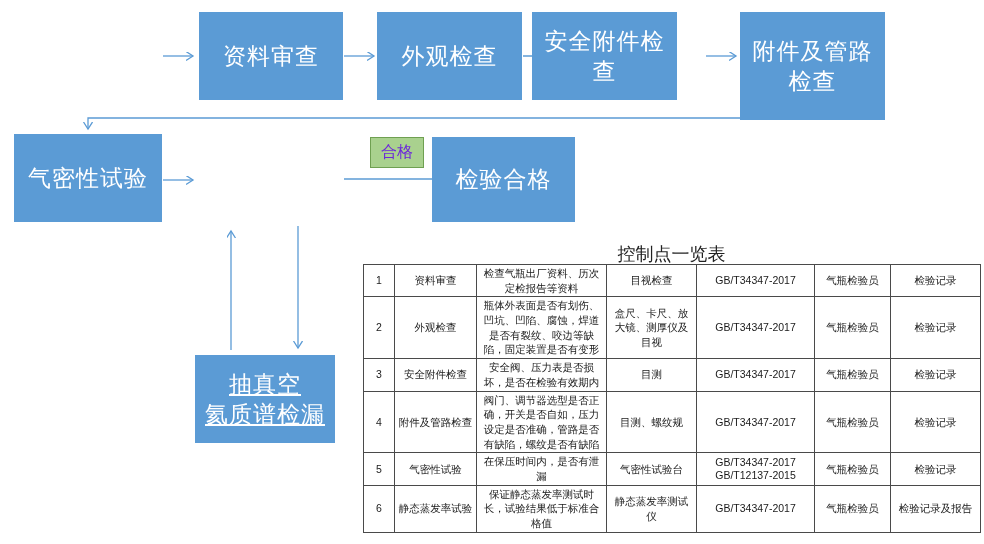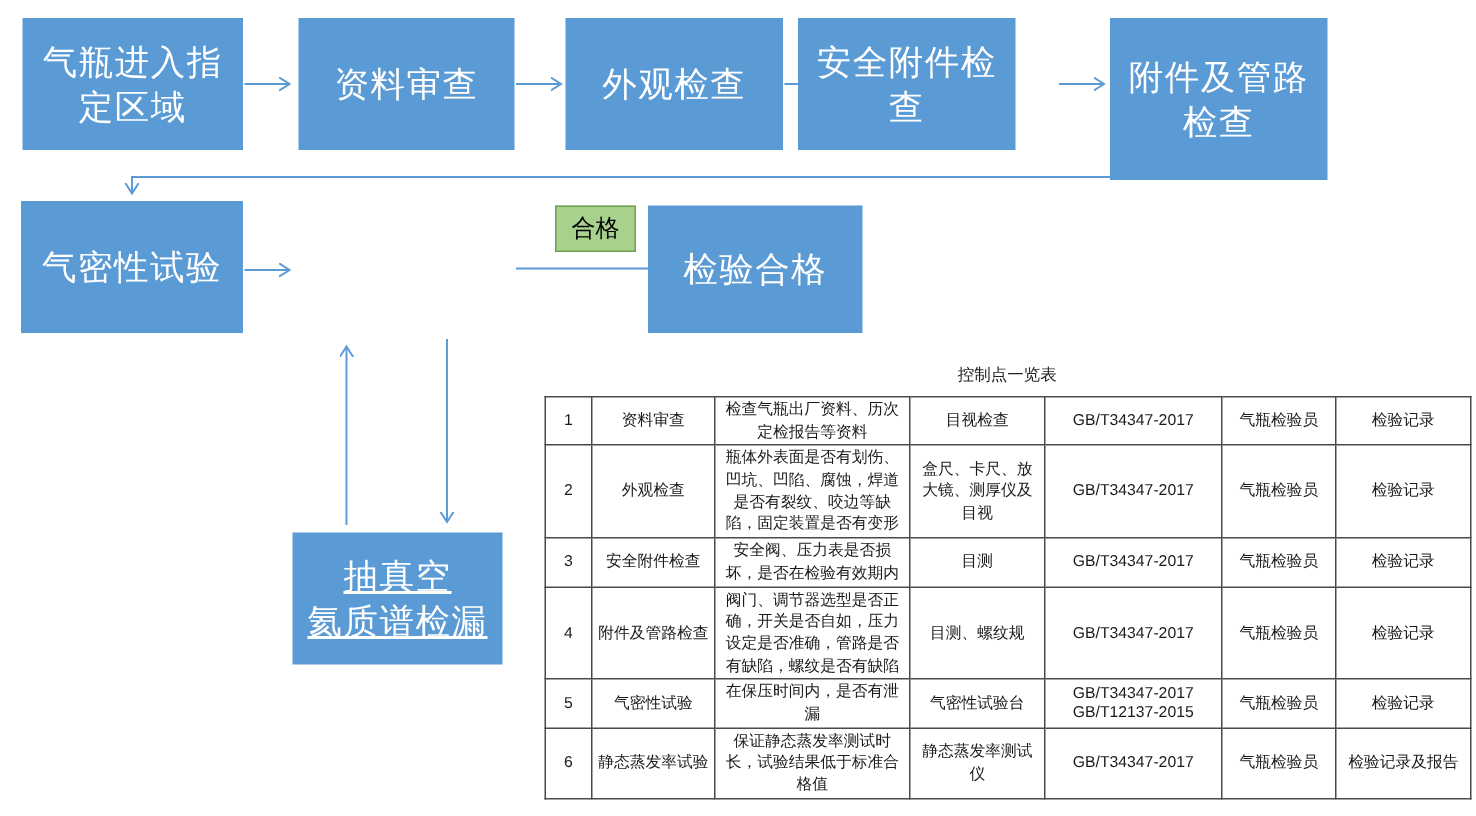--- a/index.html
+++ b/index.html
@@ -22,21 +22,21 @@
     text-align:center;
     font-size:23px;
     line-height:1.32;
     white-space:pre-line;
     letter-spacing:1px;
   }
   .tag{
     position:absolute;
     display:flex;align-items:center;justify-content:center;
     text-align:center;
-    color:#000000;
+    color:#6d28d9;
     font-size:16px;
     box-sizing:border-box;
   }
   .tag-green{
     background:#A9D18E;
     border:1.5px solid #6FA051;
   }
   .tag-orange{
     background:#F4B183;
     border:1.5px solid #ED7D31;
@@ -49,21 +49,21 @@
   }
   #connectors{
     position:absolute;left:0;top:0;width:984px;height:544px;
     pointer-events:none;
   }
   
   .tbl-title{
     position:absolute;
     left:363px;top:242px;width:617px;
     text-align:center;
-    font-size:11px;
+    font-size:18px;
     color:#222222;
   }
   table.ctl{
     position:absolute;
     left:363px;top:264px;
     width:617px;
     border-collapse:collapse;
     table-layout:fixed;
     font-size:10.5px;
     color:#1a1a1a;
@@ -94,22 +94,20 @@
     <path d="M344,56 H374" fill="none" stroke="#5B9BD5" stroke-width="1.3" marker-end="url(#chev)"></path>
     <path d="M523,56 H556" fill="none" stroke="#5B9BD5" stroke-width="1.3" marker-end="url(#chev)"></path>
     <path d="M706,56 H736" fill="none" stroke="#5B9BD5" stroke-width="1.3" marker-end="url(#chev)"></path>
     <path d="M819,101 V118 H88 V129" fill="none" stroke="#5B9BD5" stroke-width="1.3" marker-end="url(#chev)"></path>
     <path d="M163,180 H193" fill="none" stroke="#5B9BD5" stroke-width="1.3" marker-end="url(#chev)"></path>
     <path d="M344,179 H447" fill="none" stroke="#5B9BD5" stroke-width="1.3" marker-end="url(#chev)"></path>
     <path d="M298,226 V348" fill="none" stroke="#5B9BD5" stroke-width="1.3" marker-end="url(#chev)"></path>
     <path d="M231,350 V231" fill="none" stroke="#5B9BD5" stroke-width="1.3" marker-end="url(#chev)"></path>
   </svg>
 
-  <div class="node" style="left:15px;top:12px;width:147px;height:88px;">气瓶进入指
-定区域</div>
   <div class="node" style="left:199px;top:12px;width:144px;height:88px;">资料审查</div>
   <div class="node" style="left:377px;top:12px;width:145px;height:88px;">外观检查</div>
   <div class="node" style="left:532px;top:12px;width:145px;height:88px;">安全附件检
 查</div>
   <div class="node" style="left:740px;top:12px;width:145px;height:108px;">附件及管路
 检查</div>
 
   <div class="node" style="left:14px;top:134px;width:148px;height:88px;">气密性试验</div>
   <div class="node" style="left:432px;top:137px;width:143px;height:85px;">检验合格</div>
 

